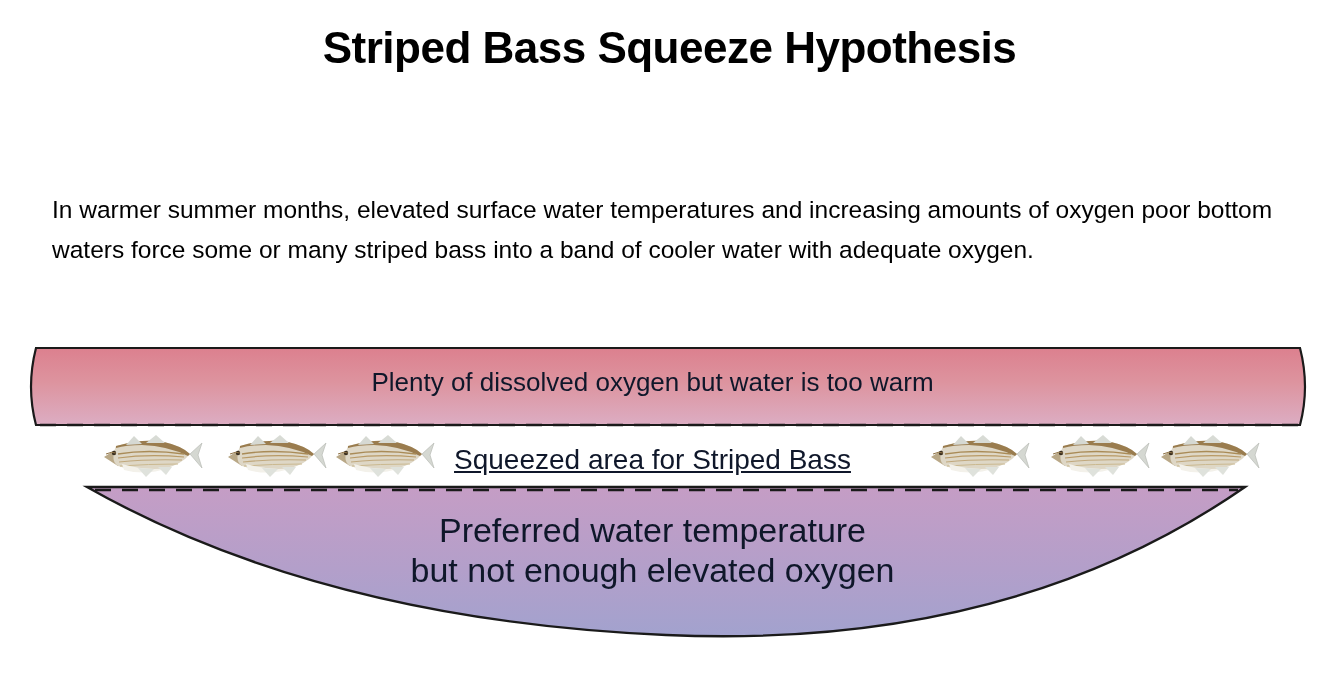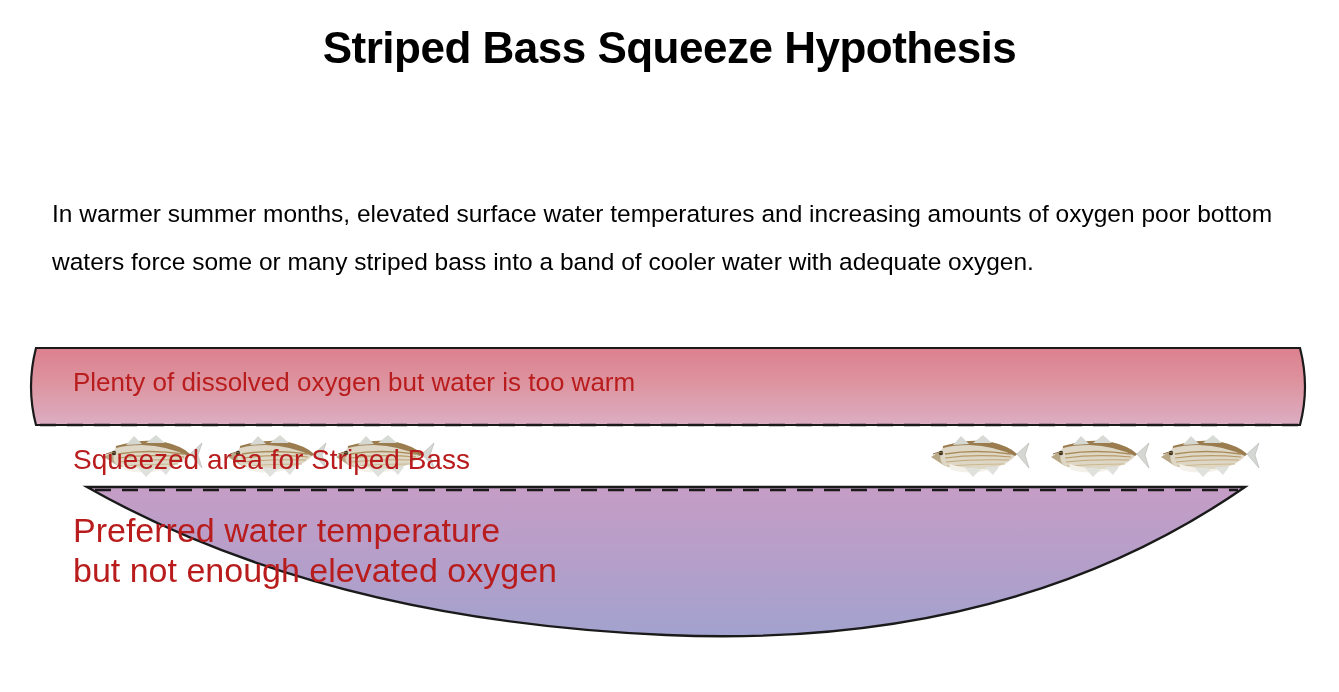--- a/index.html
+++ b/index.html
@@ -31,21 +31,21 @@
     white-space: nowrap;
   }
 
   
   #intro-paragraph {
     position: absolute;
     left: 52px;
     top: 190px;
     width: 1245px;
     font-size: 24.5px;
-    line-height: 48px;
+    line-height: 40px;
     color: #000000;
     text-align: left;
   }
 
   
   #diagram {
     position: absolute;
     left: 0;
     top: 330px;
     width: 1339px;
@@ -54,37 +54,38 @@
   #diagram svg {
     display: block;
     position: absolute;
     left: 0;
     top: 0;
   }
 
   
   .diagram-label {
     position: absolute;
-    color: #b91c1c;
+    text-align: center;
+    color: #0f172a;
     white-space: nowrap;
-    margin-left: 43px;
   }
   #warm-layer-label {
     left: 30px;
     top: 35px;
     width: 1245px;
     font-size: 26px;
     line-height: 34px;
   }
   #squeeze-band-label {
     left: 30px;
     top: 112px;
     width: 1245px;
     font-size: 28px;
     line-height: 36px;
+    text-decoration: underline;
   }
   #cold-layer-label {
     left: 30px;
     top: 180px;
     width: 1245px;
     font-size: 34px;
     line-height: 40px;
     white-space: normal;
   }
   #cold-layer-label .l2 { display: block; }

